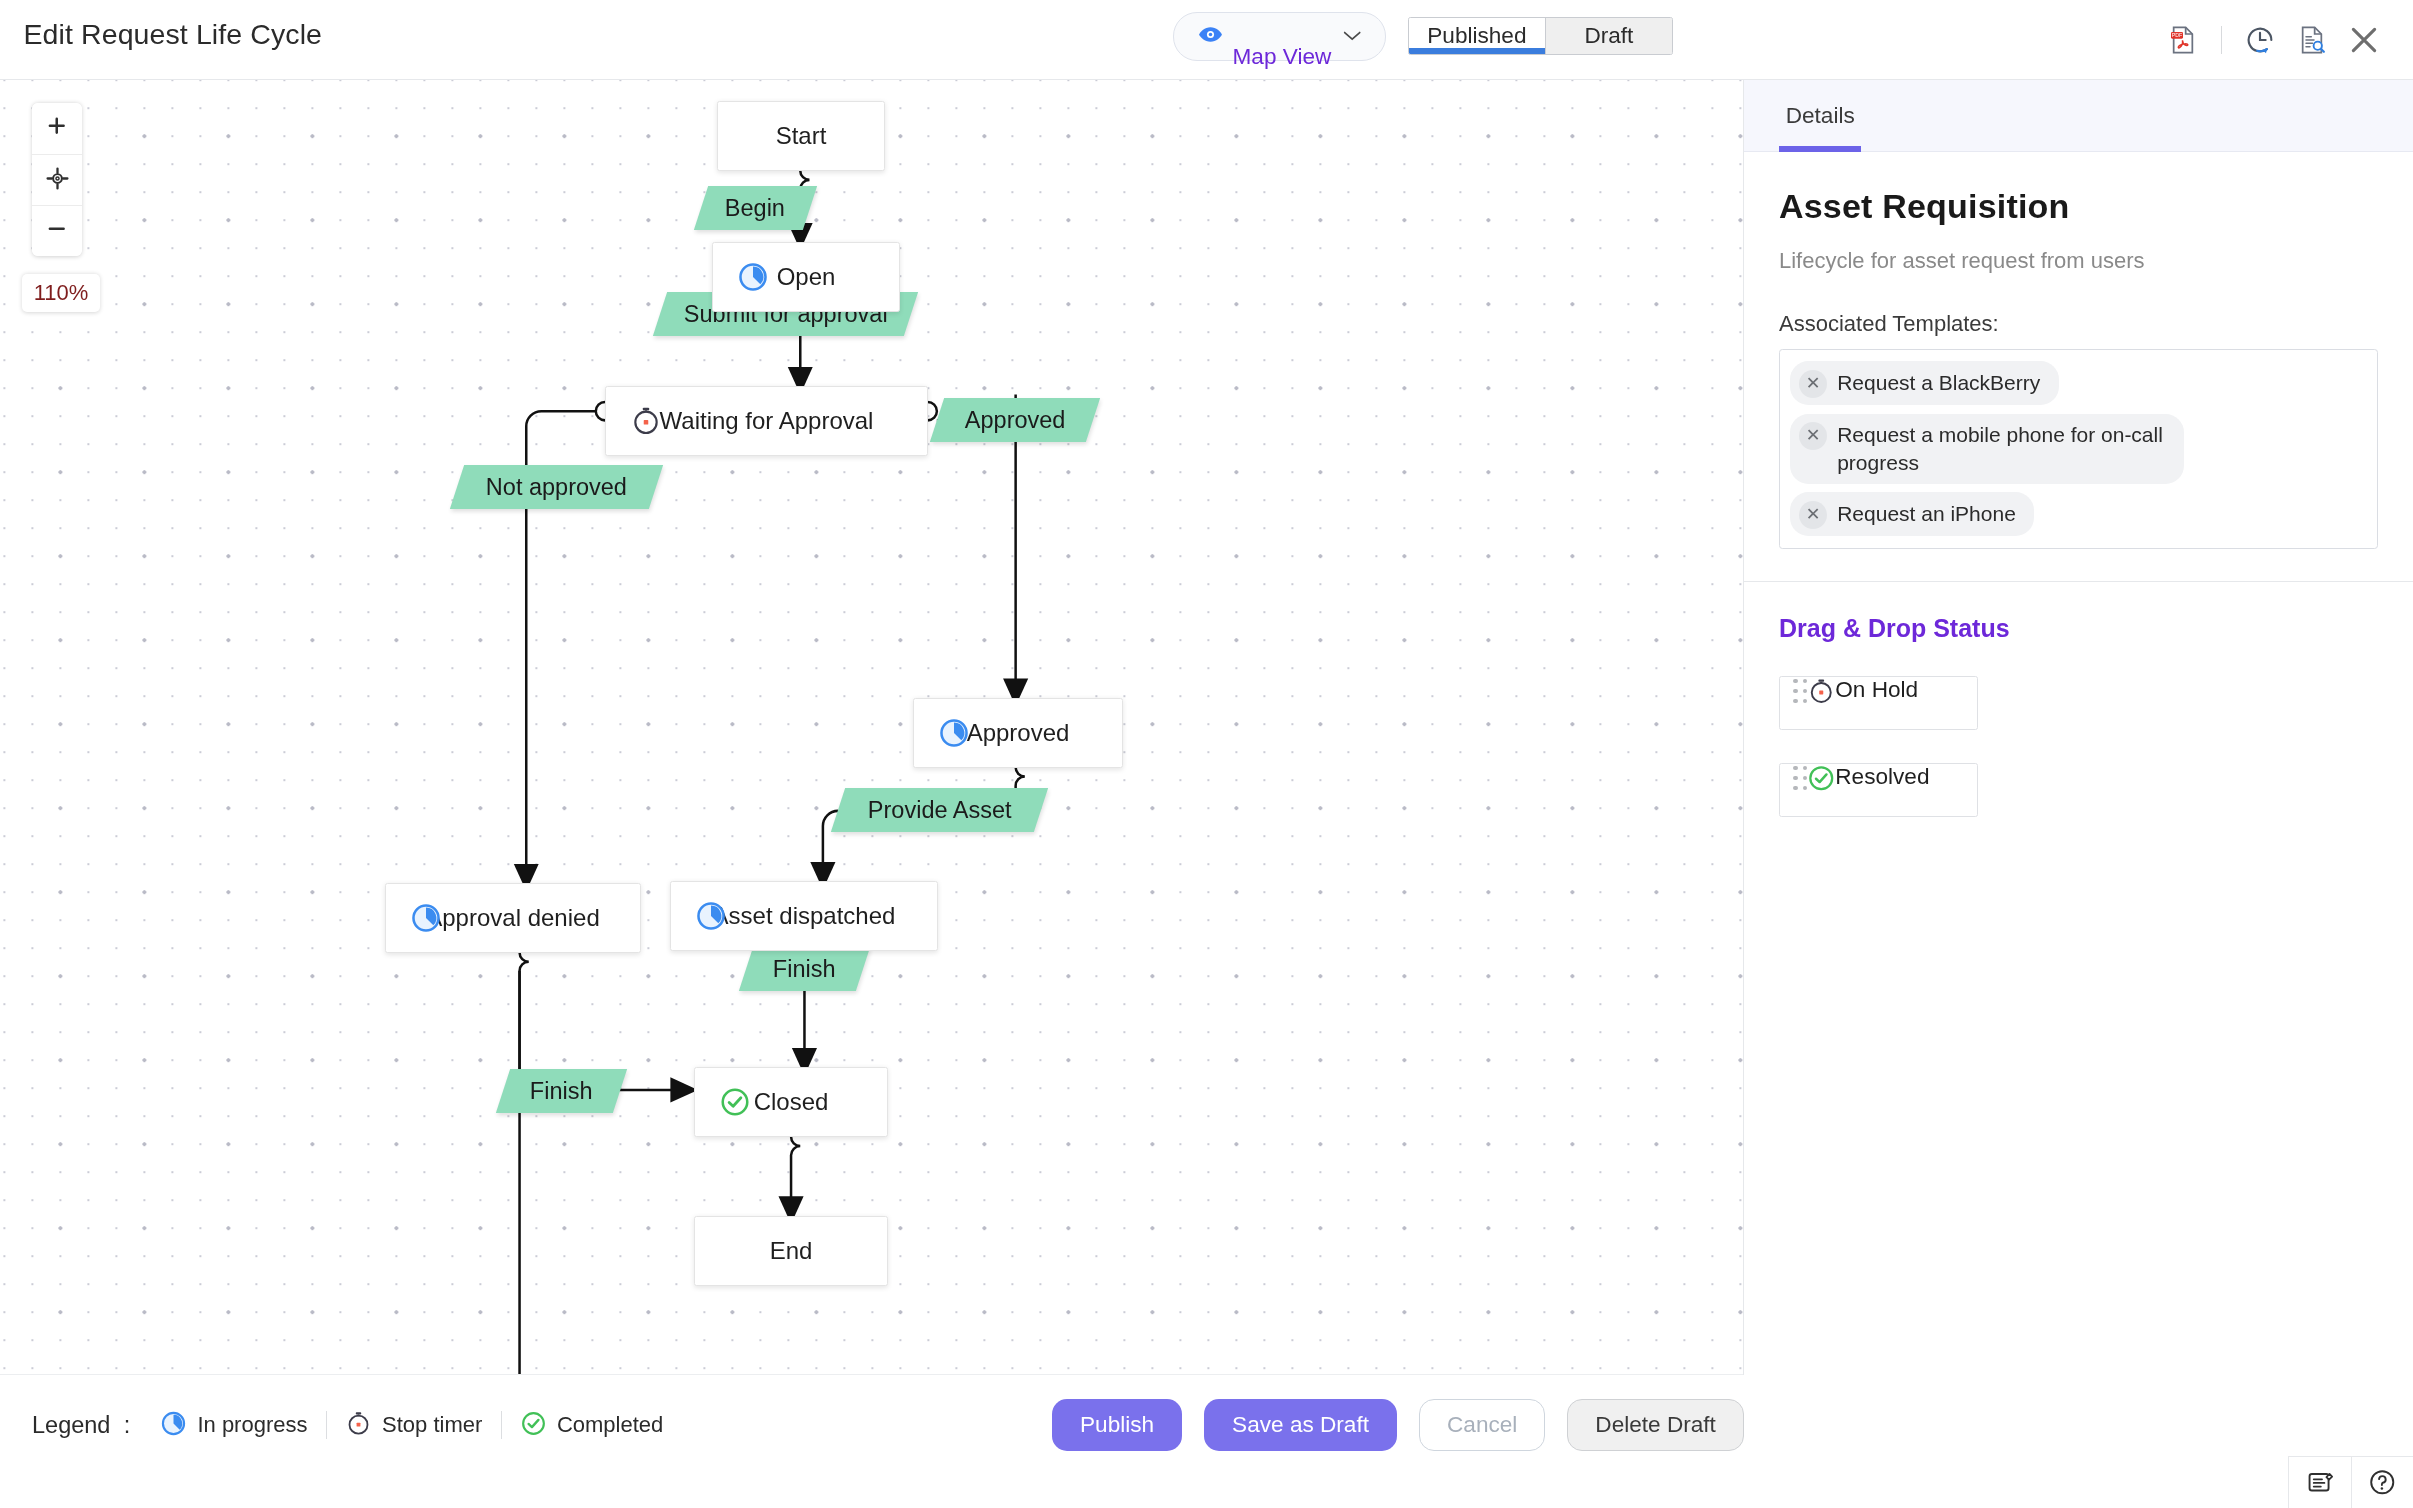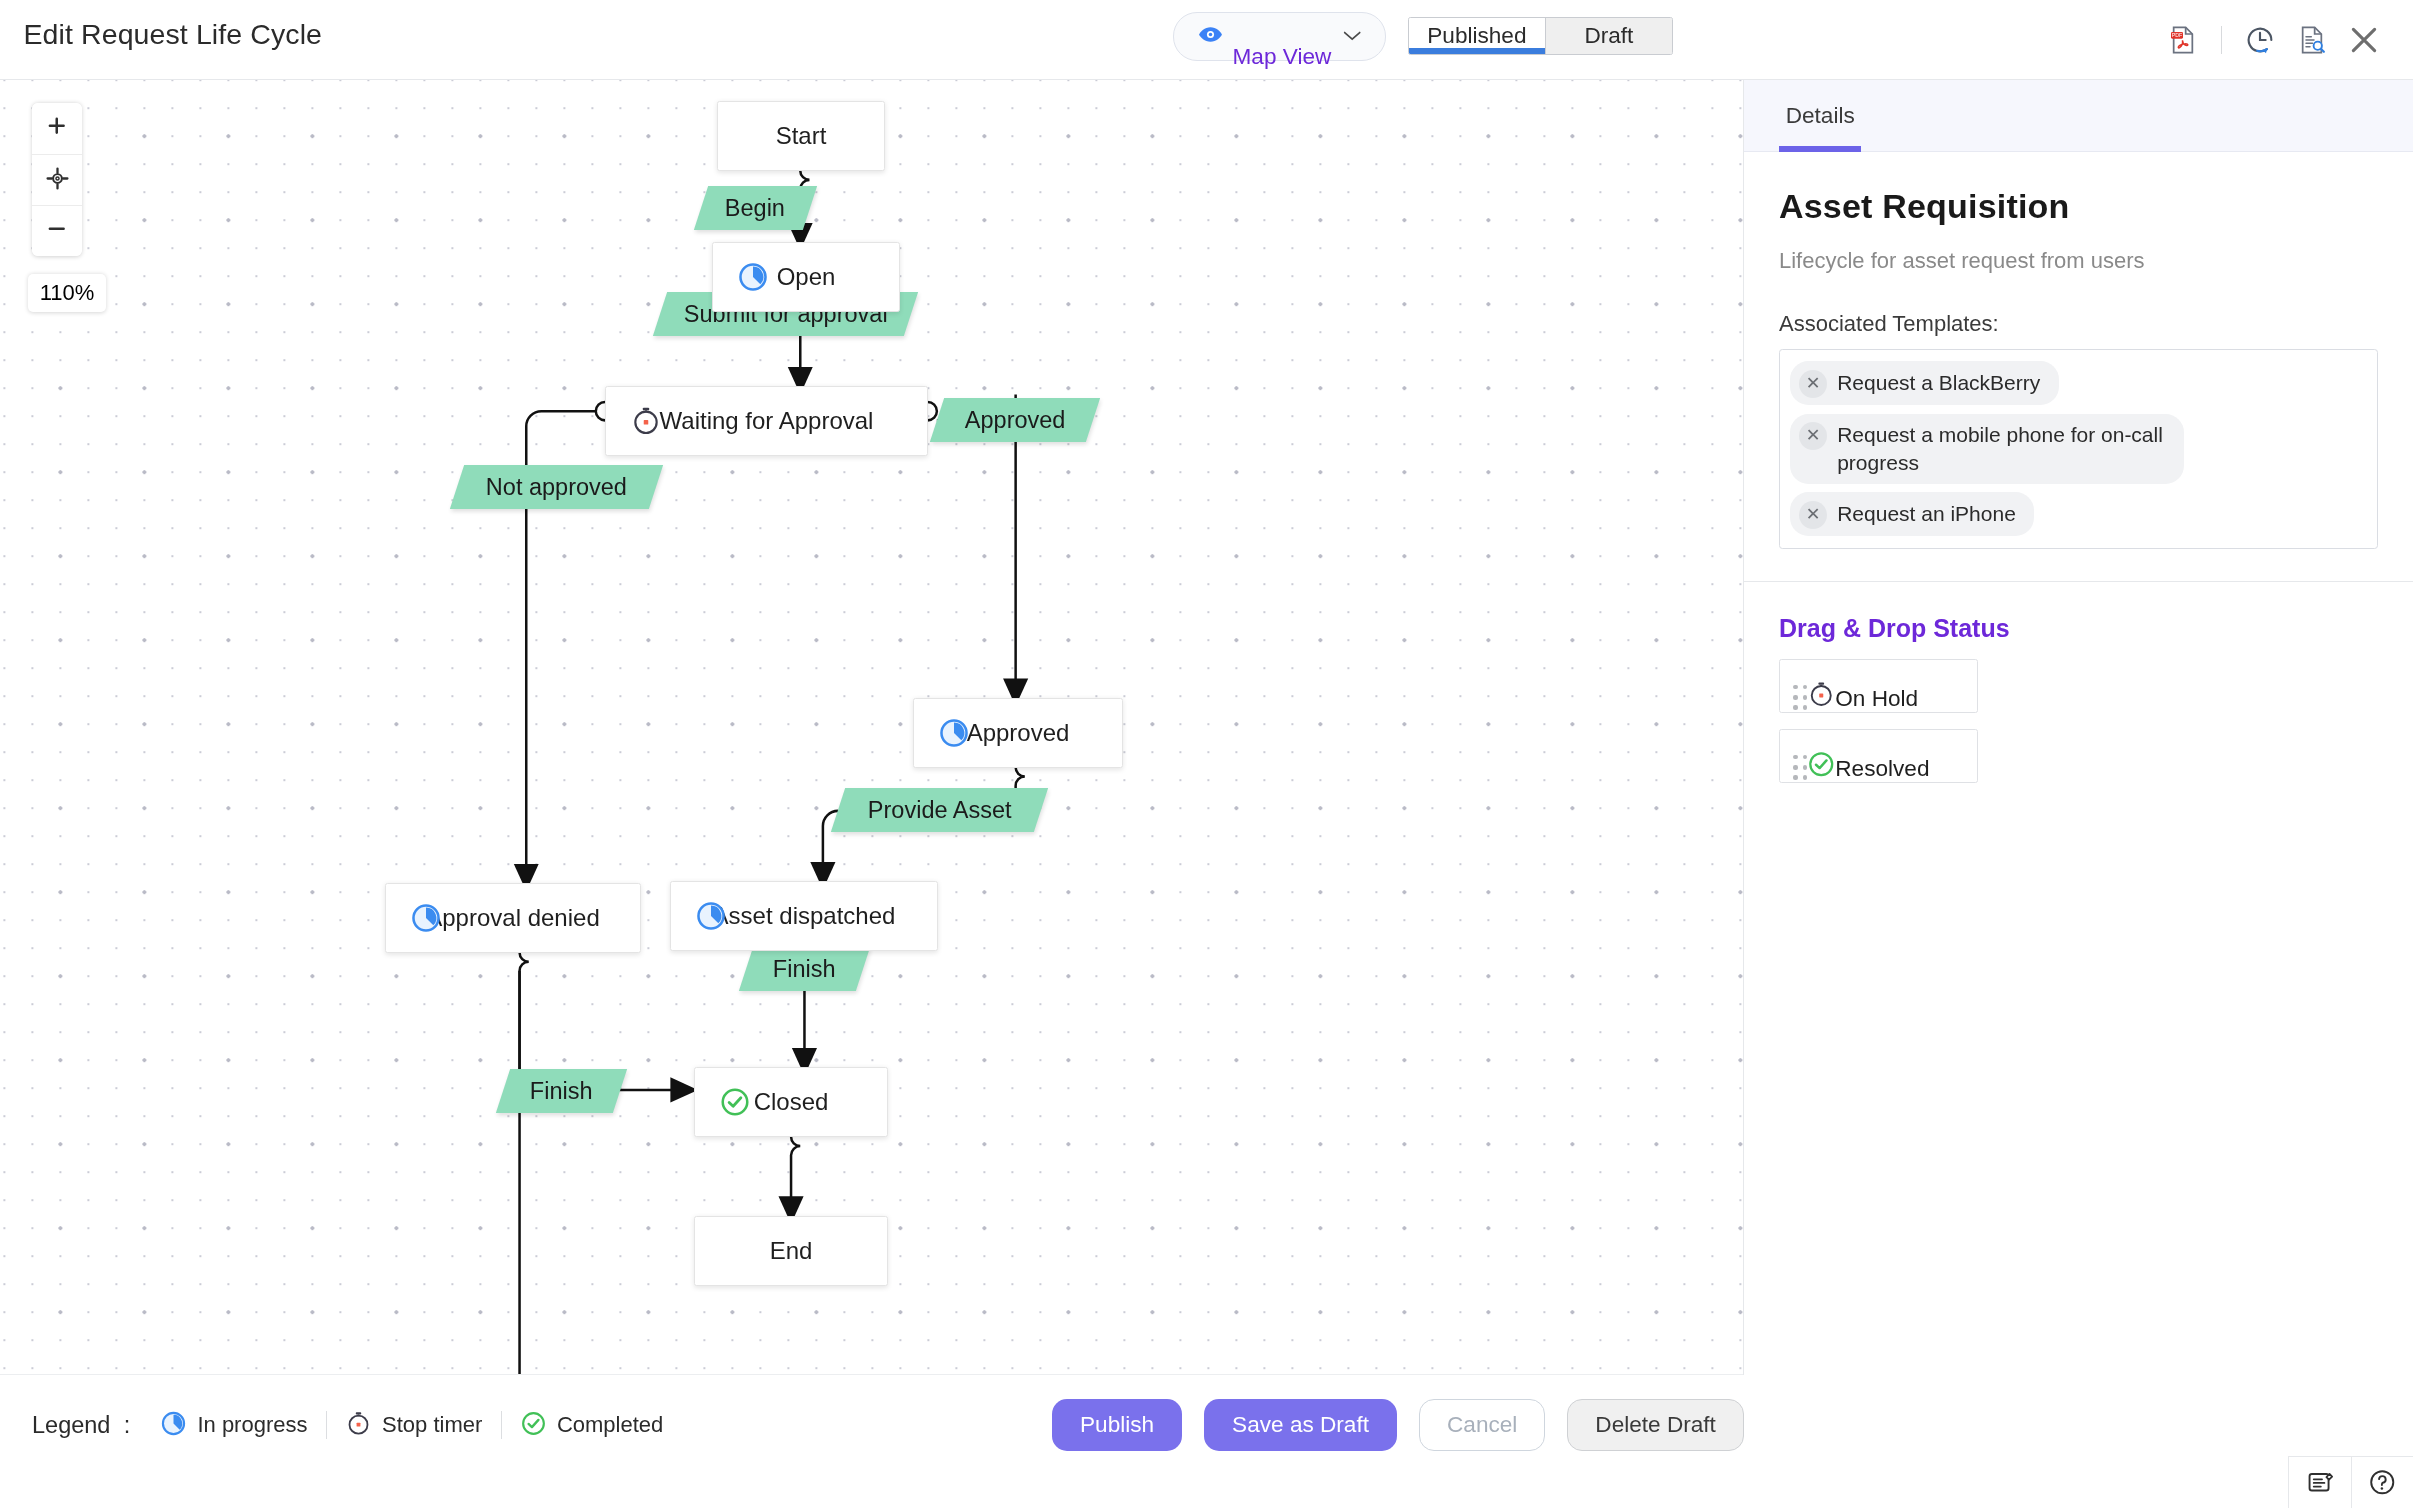--- a/index.html
+++ b/index.html
@@ -76,23 +76,23 @@
     background: #fff; border-radius: 5.9px;
     box-shadow: 0 0.8px 4.2px rgba(0,0,0,.18); overflow: hidden; z-index: 5;
   }
   .zoombtn {
     height: 51px; display: flex; align-items: center; justify-content: center;
     cursor: pointer; background: #fff; border: none; width: 100%;
   }
   .zoombtn + .zoombtn { border-top: 0.8px solid #ececec; }
   .zoombtn .gl { font-size: 26px; color: #333; line-height: 1; }
   .zoompct {
-    position: absolute; left: 28px; top: 194px;
+    position: absolute; left: 22px; top: 194px;
     background: #fff; border-radius: 5px; box-shadow: 0 0.8px 4.2px rgba(0,0,0,.16);
-    padding: 5.9px 11.7px; font-size: 22px; color: #000000; z-index: 5;
+    padding: 5.9px 11.7px; font-size: 22px; color: #7f1d1d; z-index: 5;
   }
 
   .flow { position: absolute; left: 0; top: 0; width: 1743px; height: 1295px; }
   .flow svg { position: absolute; left: 0; top: 0; }
 
   
   .node {
     position: absolute; background: #fff; border: 0.8px solid #e4e4e4;
     border-radius: 2.5px; box-shadow: 0 1.7px 5px rgba(0,0,0,.10);
     display: flex; align-items: center; cursor: pointer;
@@ -144,21 +144,21 @@
   .chip-x {
     flex: 0 0 auto; width: 28px; height: 28px; border-radius: 50%;
     background: #e3e5e8; color: #6b6e73; font-size: 17.6px;
     display: flex; align-items: center; justify-content: center; cursor: pointer;
     margin-top: 0.8px;
   }
   .chip-txt { font-size: 21px; color: #2b2b2b; line-height: 1.32; word-break: break-all; }
   .panel-div { margin-top: 32px; height: 0.8px; background: #e6e8eb; margin-left:-35px; margin-right:-35px;}
   .panel-h2 { margin-top: 32px; font-size: 25px; color: #6d28d9; font-weight: 600; }
   .dd-item {
-    margin-top: 16px; display: flex; align-items: flex-end; 
+    margin-top: 33px; display: flex; align-items: flex-start; 
     border: 0.8px solid #dfe1e5; border-radius: 2.5px; height: 54px;
     padding: 0 22px 0 13.4px; width: fit-content; min-width: 199px; cursor: grab;
   }
   .dd-label { font-size: 22.6px; color: #1f1f1f; }
   .grip { width: 13.4px; height: 28.5px; display: grid;
           grid-template-columns: repeat(2, 4.2px); grid-template-rows: repeat(3, 4.2px);
           gap: 5.9px 5px; align-content: center; }
   .grip i { display:block; width:4.2px; height:4.2px; border-radius:50%; background:#b5b7bb; }
 
   

